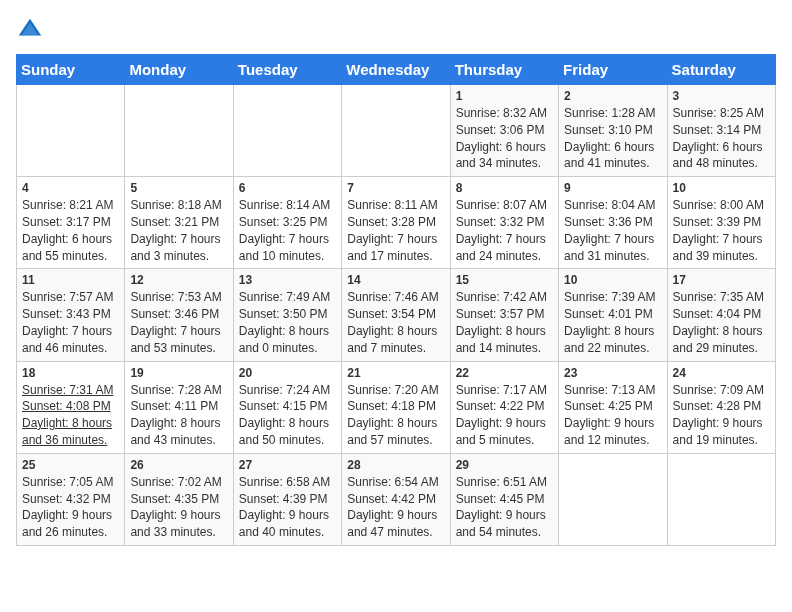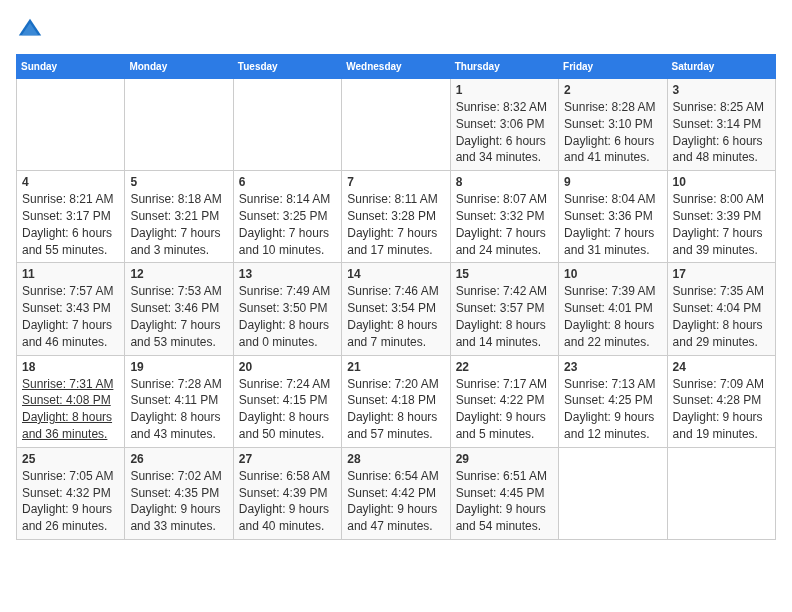--- a/index.html
+++ b/index.html
@@ -45,21 +45,21 @@
       color: #555;
     }
     table {
       width: 100%;
       border-collapse: collapse;
       table-layout: fixed;
     }
     thead tr th {
       background-color: #2c7be5;
       color: #fff;
-      font-size: 10px;
+      font-size: 15px;
       font-weight: bold;
       padding: 6px 4px;
       text-align: left;
       border: 1px solid #2c7be5;
     }
     tbody tr td {
       border: 1px solid #ccc;
       vertical-align: top;
       padding: 4px 5px;
       font-size: 10.5px;
@@ -125,21 +125,21 @@
         <td class="empty"></td>
         <td>
           <div class="day-num">1</div>
           <div class="day-info" style="white-space: pre-line;">Sunrise: 8:32 AM
 Sunset: 3:06 PM
 Daylight: 6 hours
 and 34 minutes.</div>
         </td>
         <td>
           <div class="day-num">2</div>
-          <div class="day-info" style="white-space: pre-line;">Sunrise: 8:28 AM
+          <div class="day-info" style="white-space: pre-line;">Sunrise: 1:28 AM
 Sunset: 3:10 PM
 Daylight: 6 hours
 and 41 minutes.</div>
         </td>
         <td>
           <div class="day-num">3</div>
           <div class="day-info" style="white-space: pre-line;">Sunrise: 8:25 AM
 Sunset: 3:14 PM
 Daylight: 6 hours
 and 48 minutes.</div>

